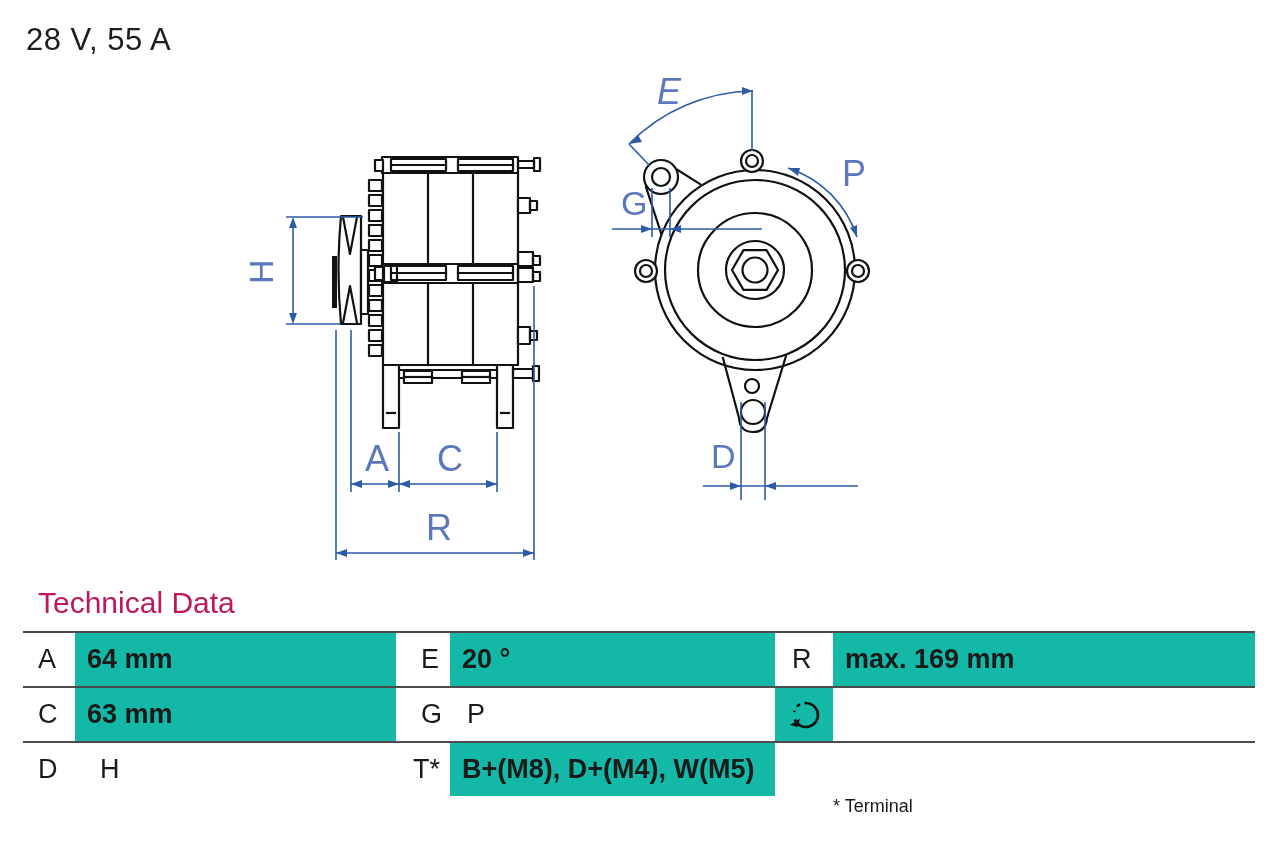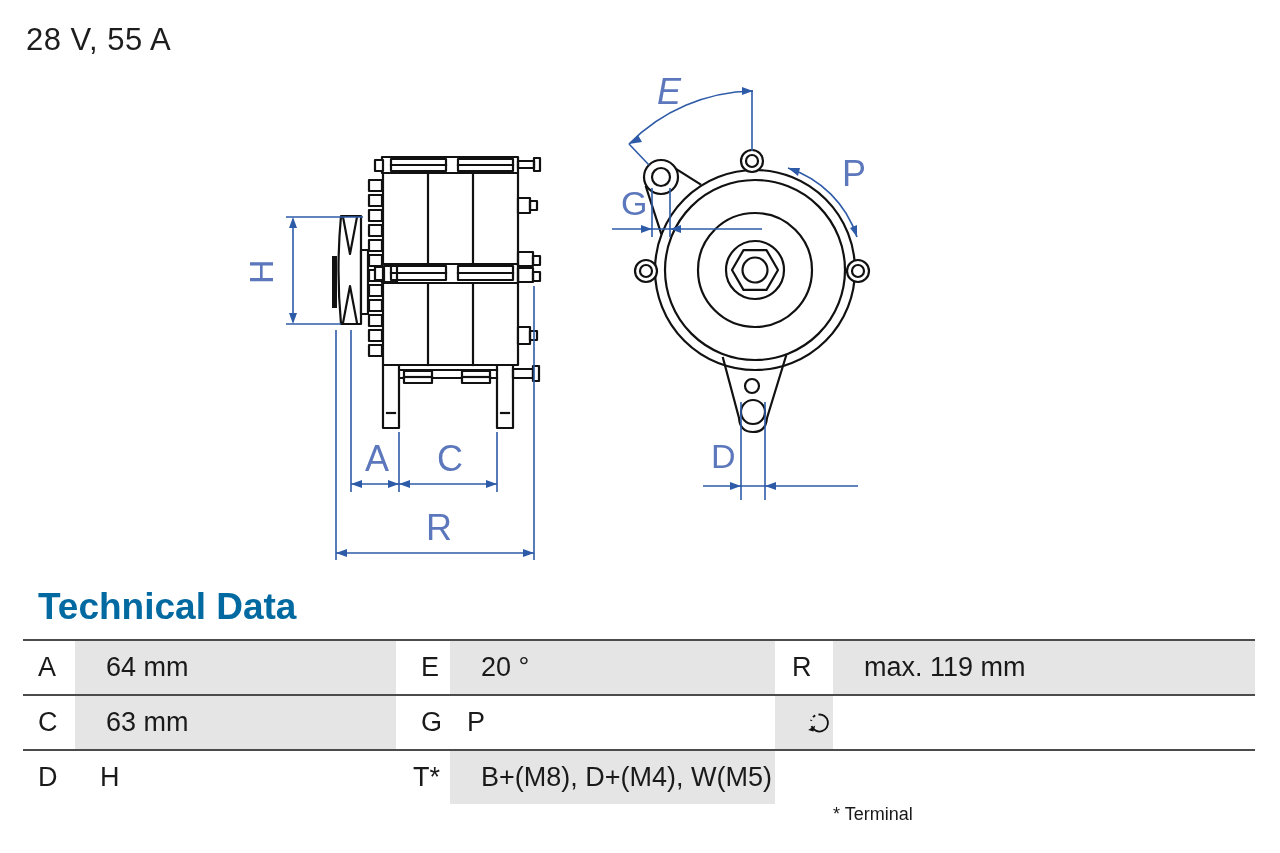--- a/index.html
+++ b/index.html
@@ -14,31 +14,31 @@
   
   .k{fill:none;stroke:#111111;stroke-width:2.2;stroke-linejoin:round;stroke-linecap:square;}
   .kf{fill:#ffffff;stroke:#111111;stroke-width:2.2;stroke-linejoin:round;}
   .b{fill:none;stroke:#2e5ba8;stroke-width:1.6;}
   .bf{fill:#2e5ba8;stroke:none;}
   .dimlbl{fill:#5c77bb;font-family:"Liberation Sans",sans-serif;font-size:36px;}
   .dimlbl-sm{fill:#5c77bb;font-family:"Liberation Sans",sans-serif;font-size:34px;}
   .dimlbl-it{font-style:italic;}
   
   .tech{position:absolute;left:23px;top:586px;width:1232px;}
-  .tech-heading{font-size:37px;font-weight:bold;color:#0369a1;margin:0 0 11px 15px;}
+  .tech-heading{font-size:30px;font-weight:normal;color:#be185d;margin:0 0 11px 15px;}
   .trow{
     display:grid;grid-template-columns:52px 321px 54px 325px 58px 422px;
     height:53px;border-top:2px solid #4b4b4b;font-size:27px;align-items:stretch;
   }
   .trow:last-of-type{border-bottom:2px solid #4b4b4b;}
   .cell{display:flex;align-items:center;}
   .cell-key{background:#ffffff;padding-left:15px;}
   .cell-key.k2{padding-left:25px;}
   .cell-key.k3{padding-left:17px;}
-  .cell-val{background:#e5e5e5;padding-left:31px;}
+  .cell-val{background:#14b8a6;padding-left:12px;font-weight:bold;}
   .footnote{margin-left:810px;font-size:18px;color:#1a1a1a;}
   .rot-icon{display:block;}
 </style>
 </head>
 <body>
 
 <div class="page-title">28 V, 55 A</div>
 
 <div class="drawing-wrap">
 <svg width="1280" height="585" viewBox="0 0 1280 585">
@@ -215,21 +215,21 @@
 
 <div class="tech">
   <div class="tech-heading">Technical Data</div>
 
   <div class="trow">
     <div class="cell cell-key">A</div>
     <div class="cell cell-val">64 mm</div>
     <div class="cell cell-key k2">E</div>
     <div class="cell cell-val">20 °</div>
     <div class="cell cell-key k3">R</div>
-    <div class="cell cell-val">max. 119 mm</div>
+    <div class="cell cell-val">max. 169 mm</div>
   </div>
 
   <div class="trow">
     <div class="cell cell-key">C</div>
     <div class="cell cell-val">63 mm</div>
     <div class="cell cell-key k2">G</div>
     <div class="cell cell-key k3">P</div>
     <div class="cell cell-val">
       <svg class="rot-icon" width="38" height="38" viewBox="0 0 38 38">
         <path d="M13,8.2 A12,12 0 0 0 7.2,16" fill="none" stroke="#111" stroke-width="2.6" stroke-dasharray="4,4.5"></path>

